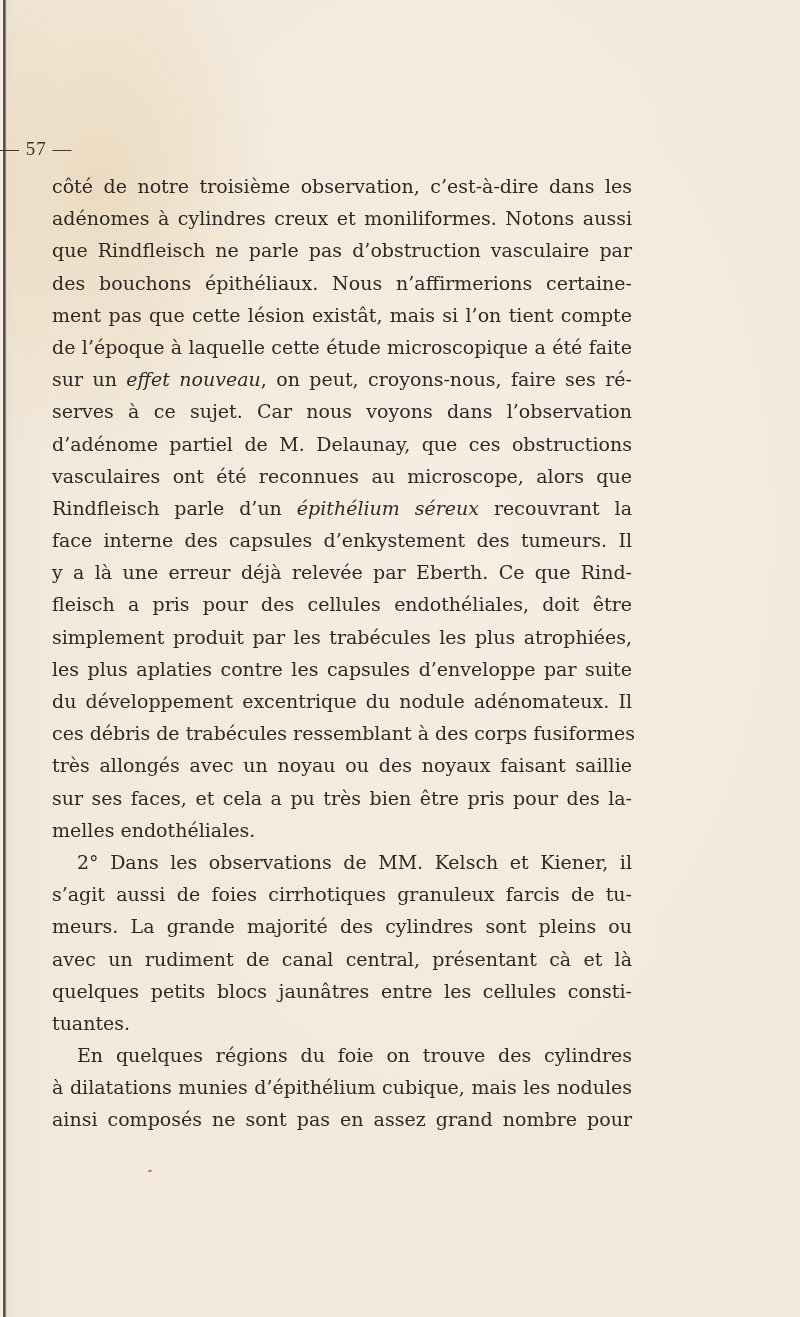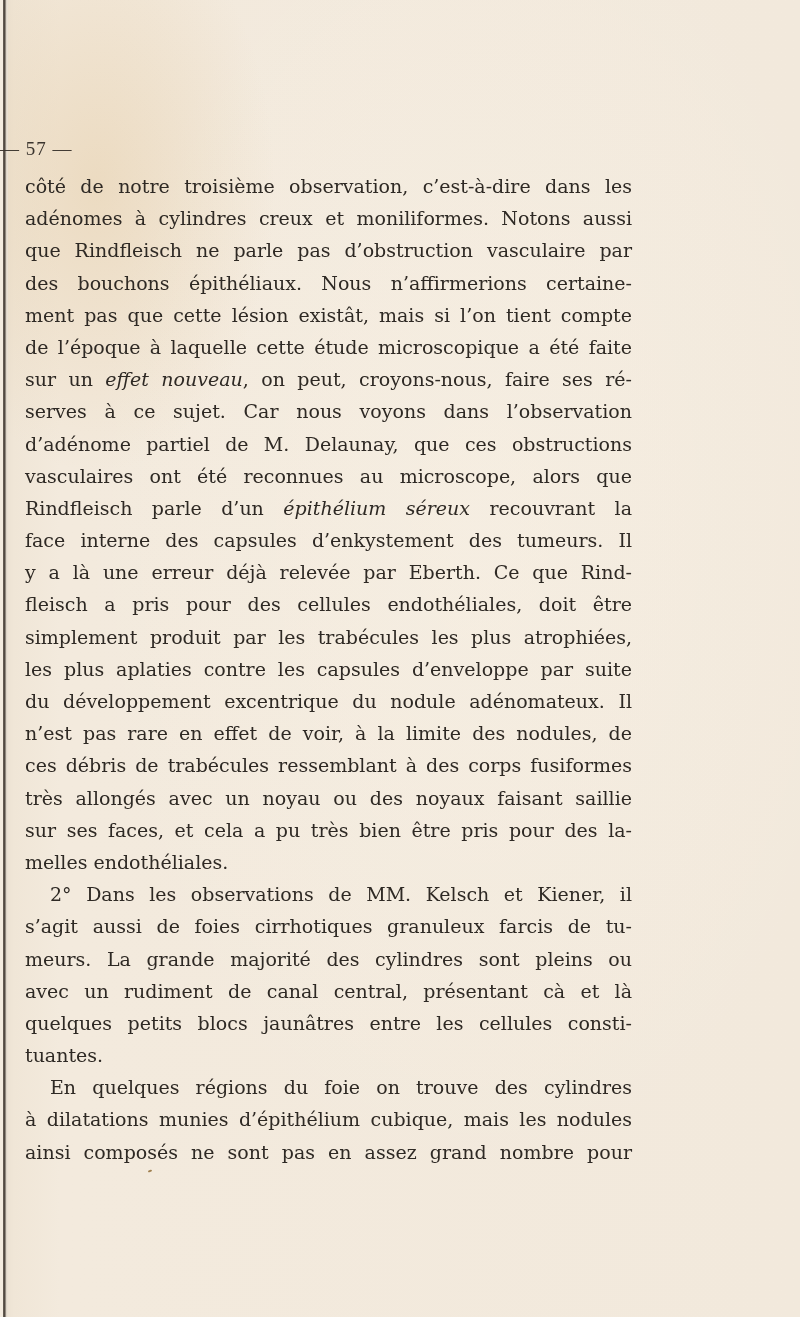--- a/index.html
+++ b/index.html
@@ -52,20 +52,21 @@
     line-height: 32.2px;
     color: #2e2924;
   }
   .line {
     display: block;
     white-space: nowrap;
     text-align: justify;
     text-align-last: justify;
     height: 32.2px;
     overflow: visible;
+    margin-left: 27px;
   }
   .line.last {
     text-align-last: left;
   }
   .line.indent {
     padding-left: 25px;
   }
   .it {
     font-style: italic;
   }
@@ -99,21 +100,20 @@
       <span class="line"><span>serves à ce sujet. Car nous voyons dans l’observation</span></span>
       <span class="line"><span>d’adénome partiel de M. Delaunay, que ces obstructions</span></span>
       <span class="line"><span>vasculaires ont été reconnues au microscope, alors que</span></span>
       <span class="line"><span>Rindfleisch parle d’un </span><span class="it">épithélium séreux</span><span> recouvrant la</span></span>
       <span class="line"><span>face interne des capsules d’enkystement des tumeurs. Il</span></span>
       <span class="line"><span>y a là une erreur déjà relevée par Eberth. Ce que Rind-</span></span>
       <span class="line"><span>fleisch a pris pour des cellules endothéliales, doit être</span></span>
       <span class="line"><span>simplement produit par les trabécules les plus atrophiées,</span></span>
       <span class="line"><span>les plus aplaties contre les capsules d’enveloppe par suite</span></span>
       <span class="line"><span>du développement excentrique du nodule adénomateux. Il</span></span>
-      <span class="line"><span>n’est pas rare en effet de voir, à la limite des nodules, de</span></span>
       <span class="line"><span>ces débris de trabécules ressemblant à des corps fusiformes</span></span>
       <span class="line"><span>très allongés avec un noyau ou des noyaux faisant saillie</span></span>
       <span class="line"><span>sur ses faces, et cela a pu très bien être pris pour des la-</span></span>
       <span class="line last"><span>melles endothéliales.</span></span>
     </div>
     <div>
       <span class="line indent"><span>2° Dans les observations de MM. Kelsch et Kiener, il</span></span>
       <span class="line"><span>s’agit aussi de foies cirrhotiques granuleux farcis de tu-</span></span>
       <span class="line"><span>meurs. La grande majorité des cylindres sont pleins ou</span></span>
       <span class="line"><span>avec un rudiment de canal central, présentant cà et là</span></span>

